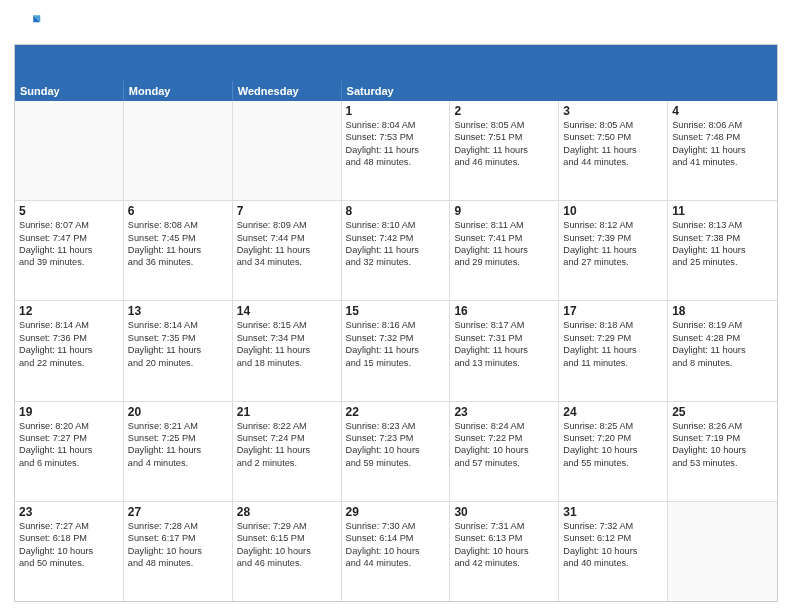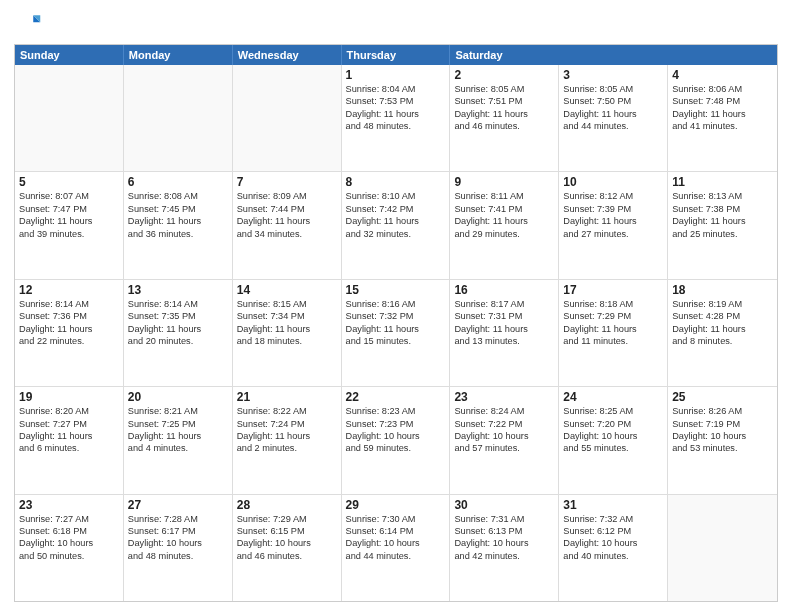--- a/index.html
+++ b/index.html
@@ -65,20 +65,21 @@
       grid-template-columns: repeat(7, 1fr);
       background: #2e6db4;
     }
     .cal-header-cell {
       color: #fff;
       font-size: 11px;
       font-weight: bold;
       padding: 4px 5px;
       text-align: left;
       border-right: 1px solid #4a85c8;
+      margin-top: 36px;
     }
     .cal-header-cell:last-child { border-right: none; }
     .cal-body {
       flex: 1;
       display: flex;
       flex-direction: column;
     }
     .cal-row {
       display: grid;
       grid-template-columns: repeat(7, 1fr);
@@ -127,21 +128,20 @@
       <div class="month-title"></div>
       <div class="location"></div>
     </div>
   </div>
 
   <div class="calendar">
     <div class="cal-header">
     <div class="cal-header-cell">Sunday</div>
         <div class="cal-header-cell">Monday</div>
         <div class="cal-header-cell">Wednesday</div>
-        <div class="cal-header-cell">Thursday</div>
         <div class="cal-header-cell">Saturday</div>
       </div>
     <div class="cal-body">
     <div class="cal-row">
           <div class="cal-cell empty"></div>
           <div class="cal-cell empty"></div>
           <div class="cal-cell empty"></div>
           <div class="cal-cell">
             <div class="day-num">1</div>
             <div class="cell-line">Sunrise: 8:04 AM</div>

